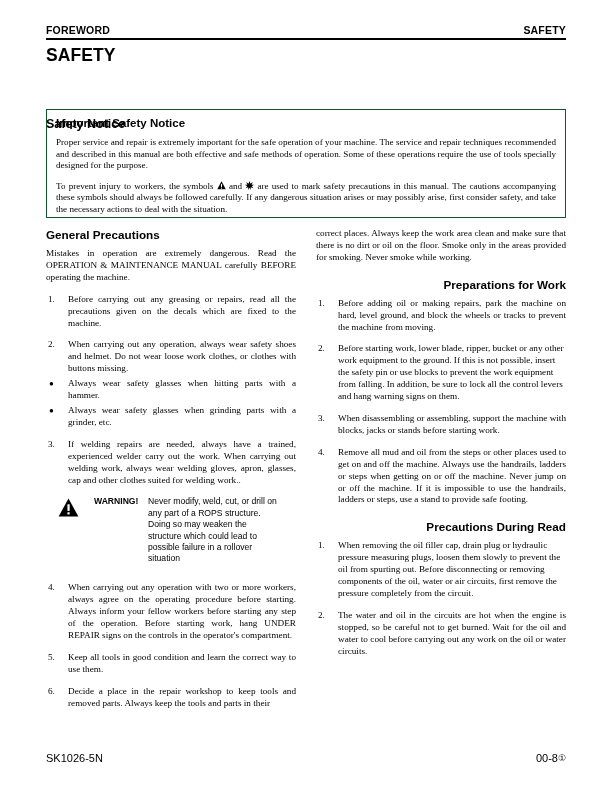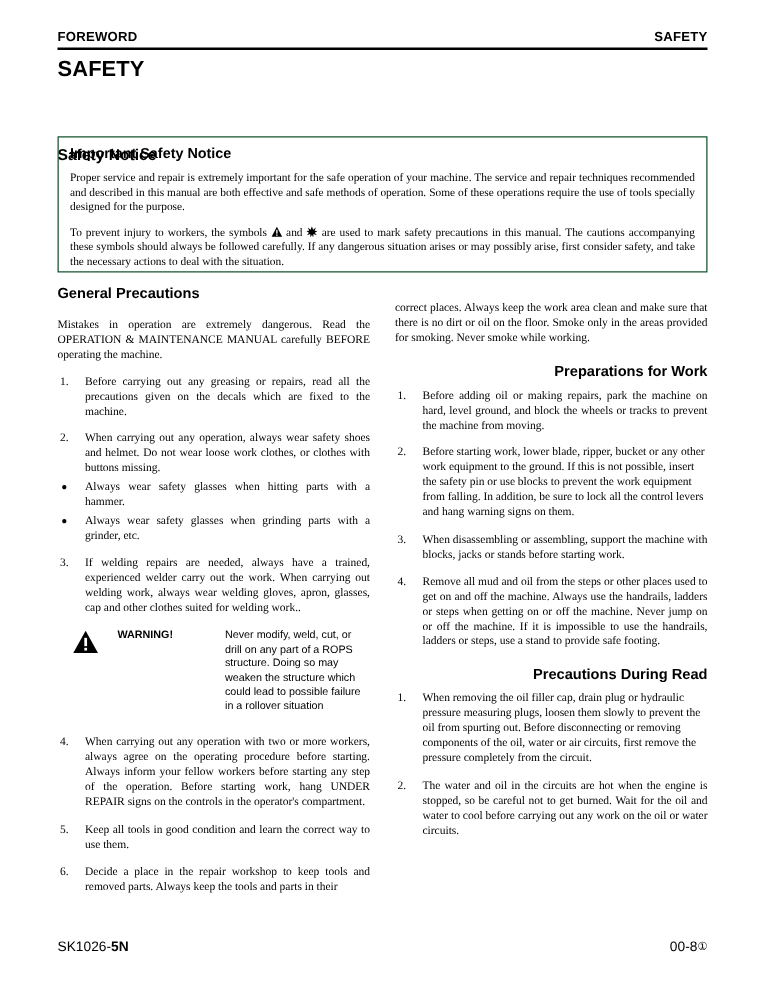--- a/index.html
+++ b/index.html
@@ -117,21 +117,21 @@
     font-size: 11.7px;
     margin: 0 0 7px 0;
   }
   .sub-head.spaced { margin-top: 14px; text-align: right; }
 
   .body-p {
     font-family: "Liberation Serif", serif;
     font-size: 9.2px;
     line-height: 11.9px;
     text-align: justify;
-    margin: 13px 0 10px 0;
+    margin: 0 0 10px 0;
   }
 
   .item {
     position: relative;
     padding-left: 22px;
     font-family: "Liberation Serif", serif;
     font-size: 9.2px;
     line-height: 11.9px;
     text-align: justify;
     margin: 0 0 10px 0;
@@ -164,21 +164,20 @@
     position: absolute;
     left: 12px;
     top: 2px;
     width: 21px;
     height: 19px;
   }
   .warn-row {
     display: flex;
     align-items: flex-start;
     padding-left: 26px;
-    gap: 32px;
   }
   .warn-label {
     font-family: "Liberation Sans", sans-serif;
     font-weight: bold;
     font-size: 8.6px;
     line-height: 11.4px;
     white-space: nowrap;
     padding-top: 0px;
     width: 54px;
     flex: none;
@@ -195,21 +194,21 @@
     position: absolute;
     left: 46px;
     top: 752px;
     width: 520px;
     display: flex;
     justify-content: space-between;
     align-items: baseline;
     font-family: "Liberation Sans", sans-serif;
     font-size: 11px;
   }
-  .footer .doc-id b { font-weight: bold; }
+  .footer .doc-id b { font-weight: normal; }
   .footer .pagenum {
     font-size: 11px;
   }
   .circled {
     font-size: 9px;
     vertical-align: 1px;
   }
 </style>
 </head>
 <body>

